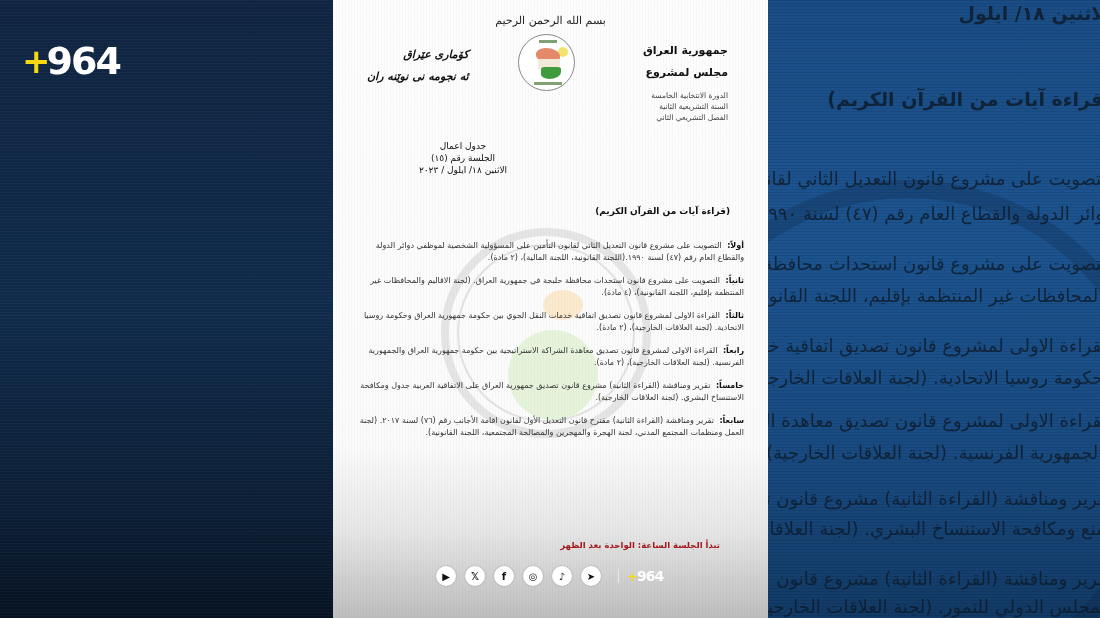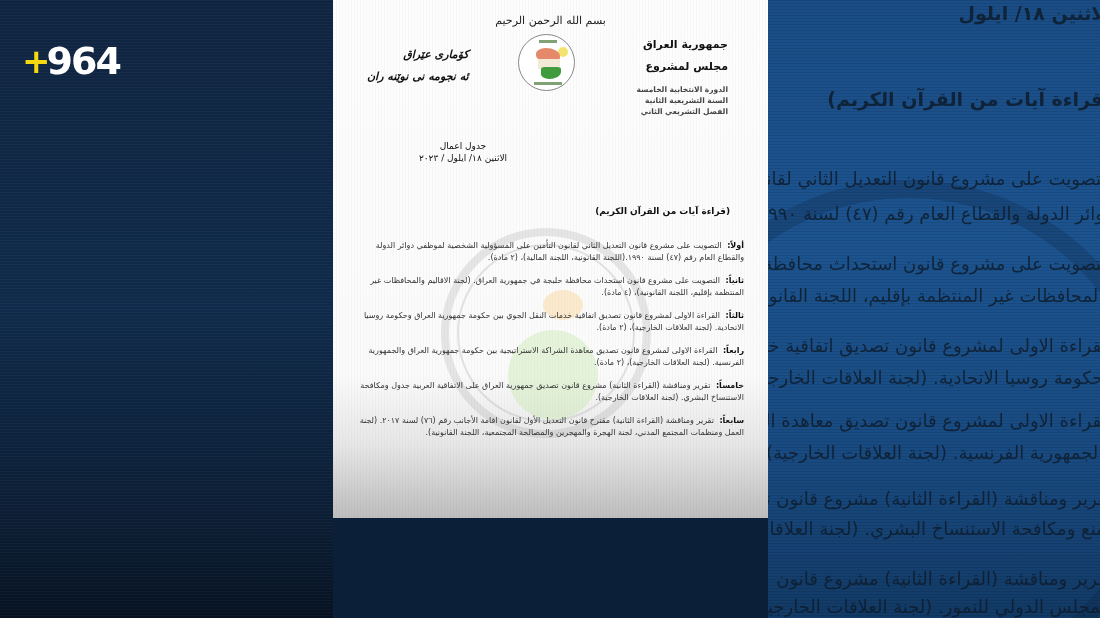--- a/index.html
+++ b/index.html
@@ -36,21 +36,21 @@
     white-space: nowrap; direction: rtl;
     font-family: "DejaVu Sans", sans-serif;
     color: #0e1c2c; opacity: 0.85;
   }
   .right-bg .watermark-arc {
     position: absolute; left: -120px; top: 180px;
     width: 520px; height: 520px; border-radius: 50%;
     border: 18px solid rgba(10,30,60,0.25);
   }
   .doc {
-    position: absolute; left: 333px; top: 0; width: 435px; height: 518px;
+    position: absolute; left: 333px; top: 0; width: 435px; height: 618px;
     background:
       repeating-linear-gradient(90deg, rgba(0,0,0,0.025) 0 1px, rgba(0,0,0,0) 1px 3px),
       linear-gradient(180deg, #fdfdfd 0%, #fbfbfb 72%, #e6e6e6 86%, #bdbdbd 100%);
     overflow: hidden;
   }
   .doc .wm-circle {
     position: absolute; left: 108px; top: 228px;
     width: 210px; height: 210px; border-radius: 50%;
     border: 8px solid rgba(150,150,150,0.22);
   }
@@ -68,27 +68,27 @@
     position: absolute; left: 210px; top: 290px;
     width: 40px; height: 30px; border-radius: 50%;
     background: rgba(250,200,120,0.35);
   }
   .bismillah {
     position: absolute; top: 14px; left: 0; right: 0; text-align: center;
     font-family: "DejaVu Serif", serif; font-size: 11px; color: #222;
     direction: rtl;
   }
   .hdr-right {
-    position: absolute; right: 40px; top: 34px; text-align: right; direction: rtl;
+    position: absolute; right: 40px; top: 40px; text-align: right; direction: rtl;
   }
   .hdr-right .l1, .hdr-right .l2, .hdr-left .l1, .hdr-left .l2 {
     font-weight: 700; font-size: 11px; color: #111; line-height: 22px;
   }
   .hdr-right .small {
-    font-size: 7.5px; color: #444; line-height: 11px; font-weight: 700; margin-top: 6px;
+    font-size: 7.5px; color: #444; line-height: 11px; font-weight: 400; margin-top: 6px;
   }
   .hdr-right .small div + div { margin-top: 0; }
   .hdr-left {
     position: absolute; left: 34px; top: 44px; text-align: right; direction: rtl; font-style: italic;
   }
   .emblem {
     position: absolute; left: 185px; top: 34px; width: 57px; height: 57px;
     border-radius: 50%; border: 1.5px solid #888; background: #fff;
     overflow: hidden;
   }
@@ -203,20 +203,21 @@
     <div class="txt-bot"></div>
   </div>
 
   <div class="hdr-left">
     <div class="l1">كۆماری عێراق</div>
     <div class="l2">ئه نجومه نی نوێنه ران</div>
   </div>
 
   <div class="agenda-title">
     <div>جدول اعمال</div>
+    <div>الجلسة رقم (١٥)</div>
     <div>الاثنين ١٨/ ايلول / ٢٠٢٣</div>
   </div>
 
   <div class="quran">(قراءة آيات من القرآن الكريم)</div>
 
   <div class="items">
     <div class="item">
       <span class="ord">أولاً:</span>
       <span>التصويت على مشروع قانون التعديل الثاني لقانون التأمين على المسؤولية الشخصية لموظفي دوائر الدولة والقطاع العام رقم (٤٧) لسنة ١٩٩٠.(اللجنة القانونية، اللجنة المالية)، (٢ مادة).</span>
     </div>

